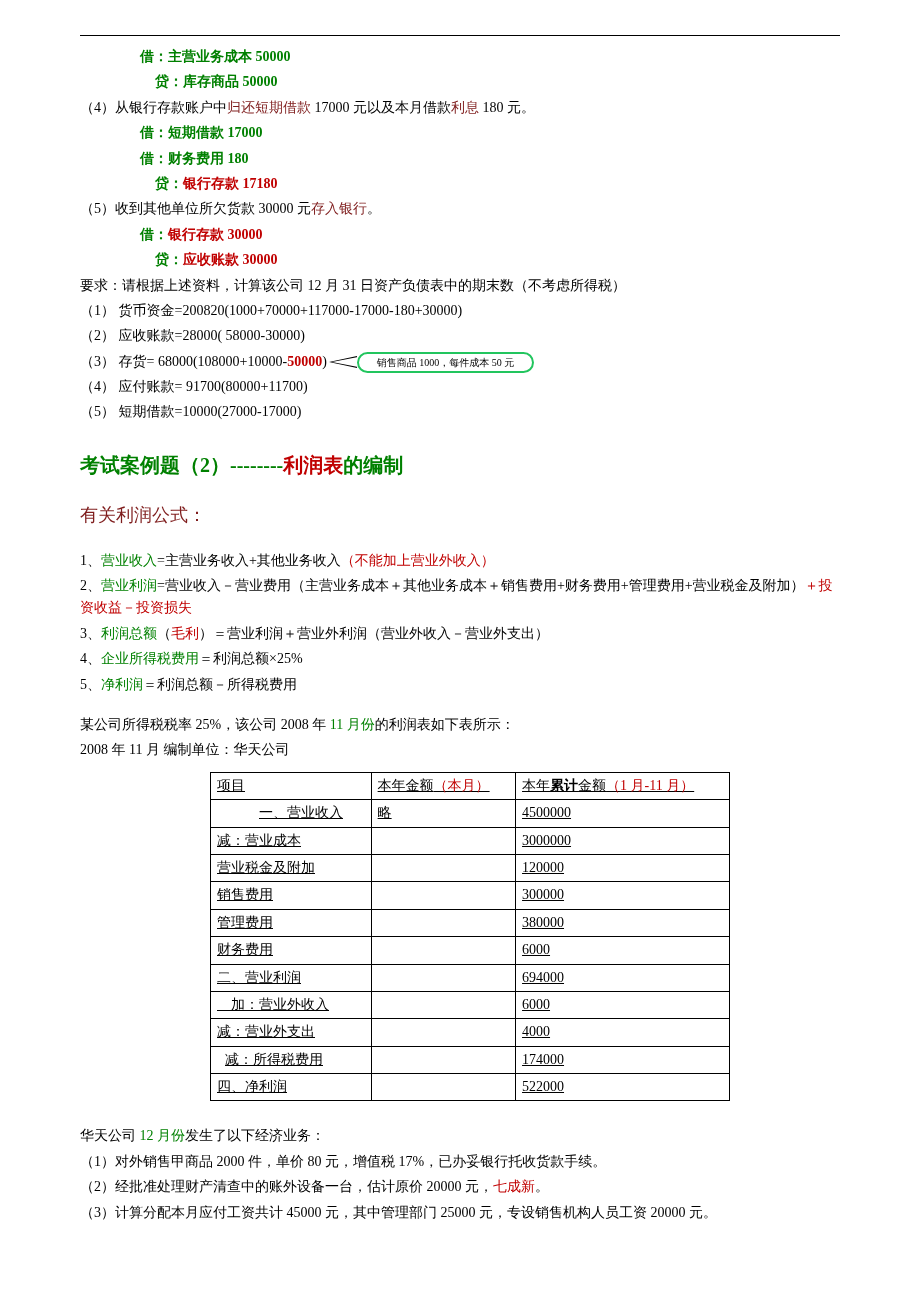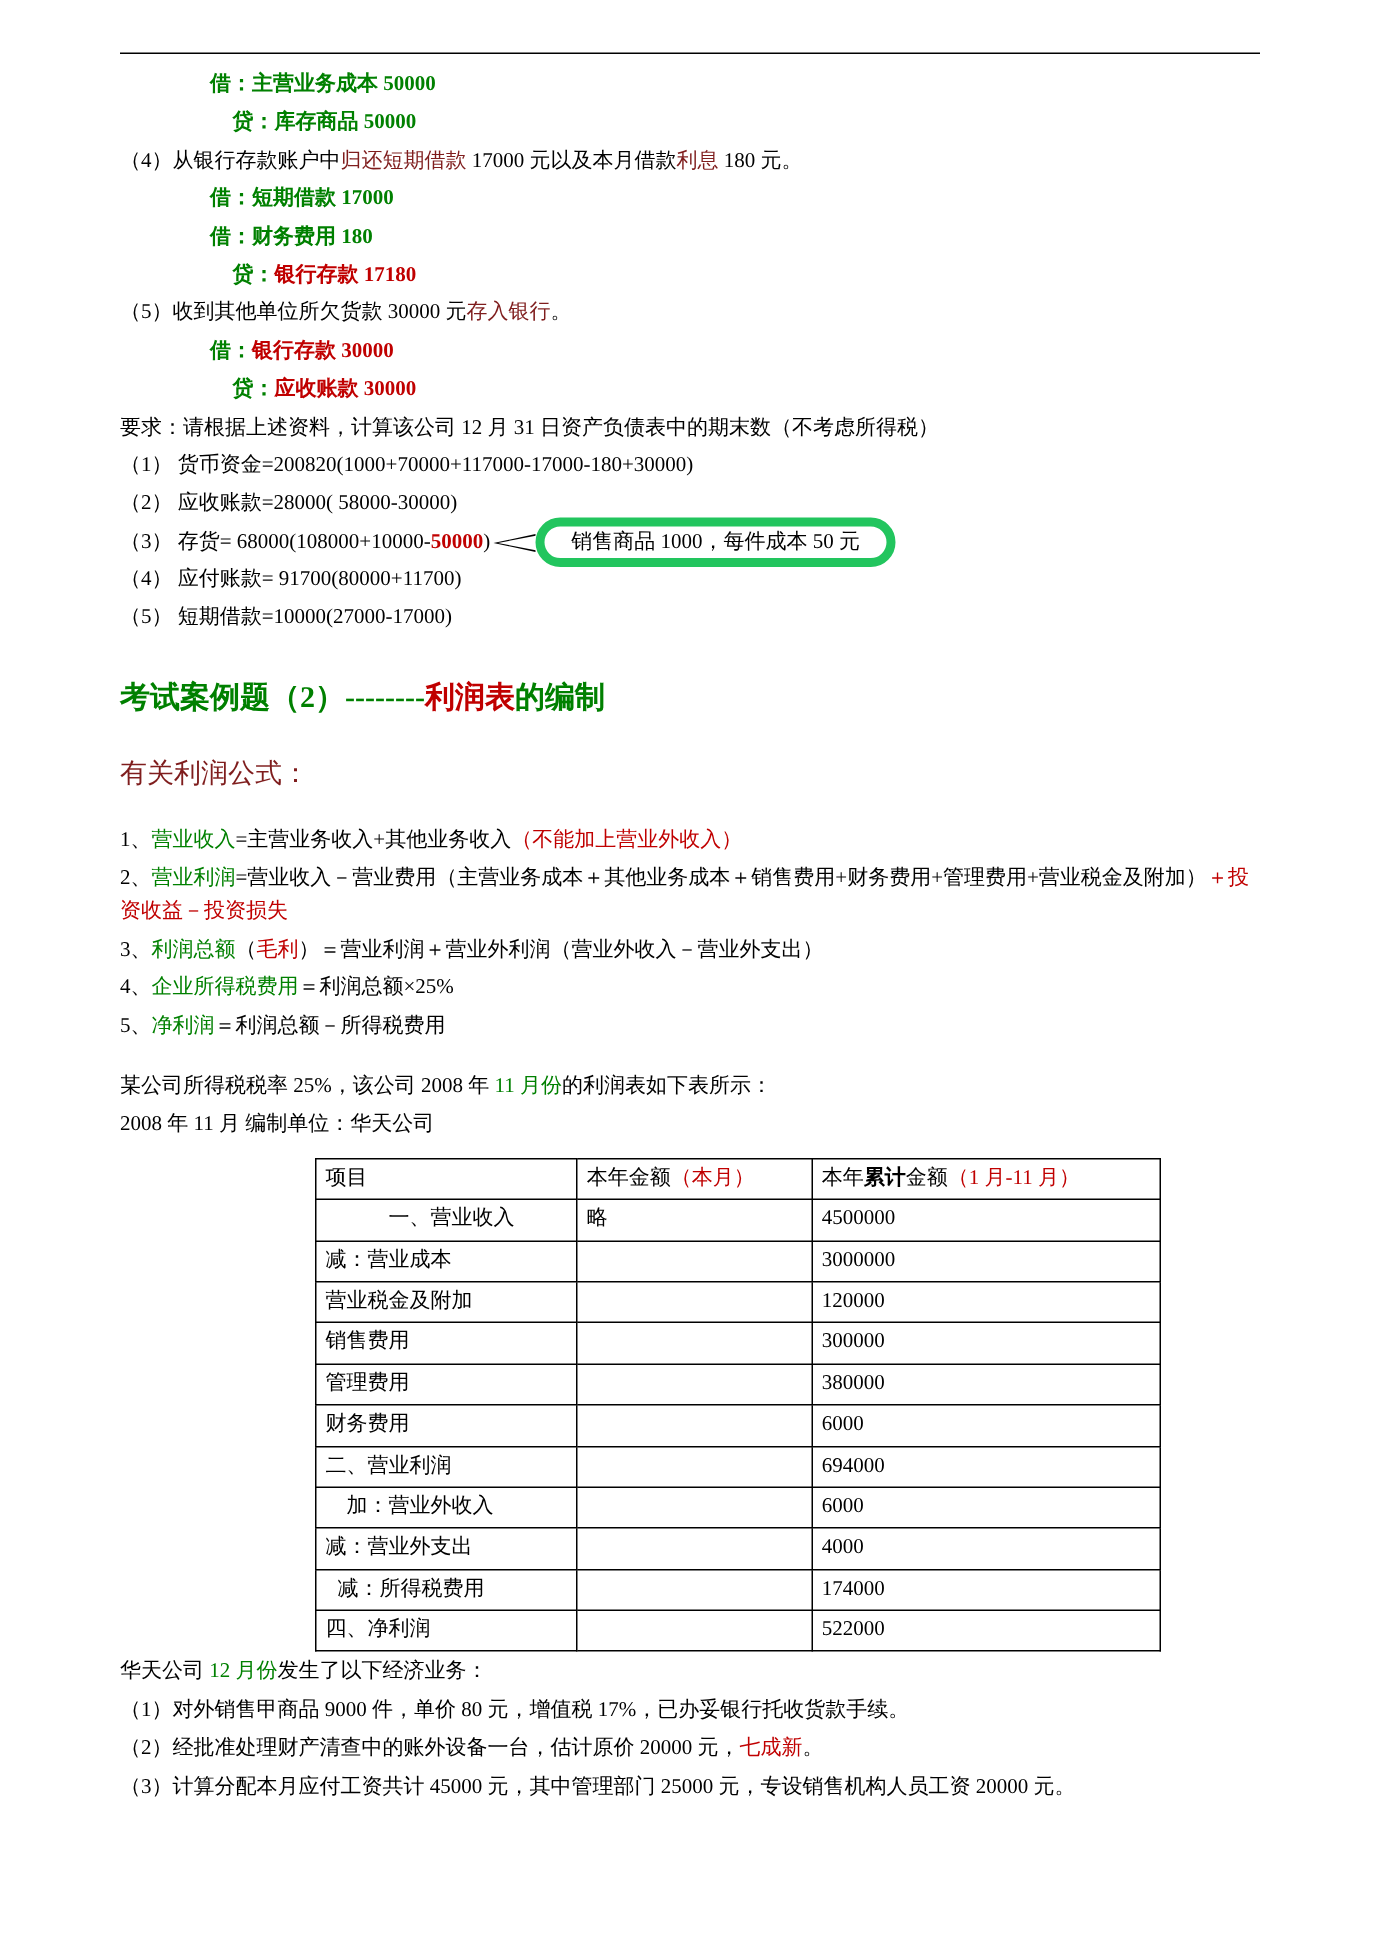--- a/index.html
+++ b/index.html
@@ -36,24 +36,24 @@
       margin: 20px 0;
     }
     .line { margin: 3px 0; position: relative; }
     .callout-wrap {
       display: inline-block;
       position: relative;
       vertical-align: middle;
       margin-left: 30px;
     }
     .callout-box {
-      border: 6px solid #22c55e;
+      border: 2px solid #22c55e;
       border-radius: 18px;
       padding: 3px 18px;
-      font-size: 14px;
+      font-size: 10px;
       background: white;
       position: relative;
       z-index: 2;
     }
     .callout-tail {
       position: absolute;
       left: -28px;
       top: 50%;
       width: 0;
       height: 0;
@@ -69,22 +69,23 @@
       left: 3px;
       top: -5px;
       width: 0;
       height: 0;
       border-top: 5px solid transparent;
       border-bottom: 5px solid transparent;
       border-right: 26px solid white;
     }
     table {
       border-collapse: collapse;
-      margin: 10px 0 3px 130px;
-      width: 564px;
+      margin: 10px 0 24px 130px;
+      width: 520px;
+      text-decoration: underline;
     }
     td, th {
       border: 1px solid #000;
       padding: 2px 6px;
       text-align: left;
       font-size: 14px;
       font-weight: normal;
     }
     .row-l3 {
       display: flex;
@@ -231,17 +232,17 @@
         <td style="white-space: pre;">四、净利润</td>
         <td></td>
         <td>522000</td>
       </tr>
     </tbody>
 </table>
 
 <div class="line">
   <span>华天公司 </span><span class="green">12 月份</span><span>发生了以下经济业务：</span>
 </div>
-<div class="line">（1）对外销售甲商品 9000 件，单价 80 元，增值税 17%，已办妥银行托收货款手续。</div>
+<div class="line">（1）对外销售甲商品 2000 件，单价 80 元，增值税 17%，已办妥银行托收货款手续。</div>
 <div class="line">
   <span>（2）经批准处理财产清查中的账外设备一台，估计原价 20000 元，</span><span class="red">七成新</span><span>。</span>
 </div>
 <div class="line">（3）计算分配本月应付工资共计 45000 元，其中管理部门 25000 元，专设销售机构人员工资 20000 元。</div>
 
 </body></html>

